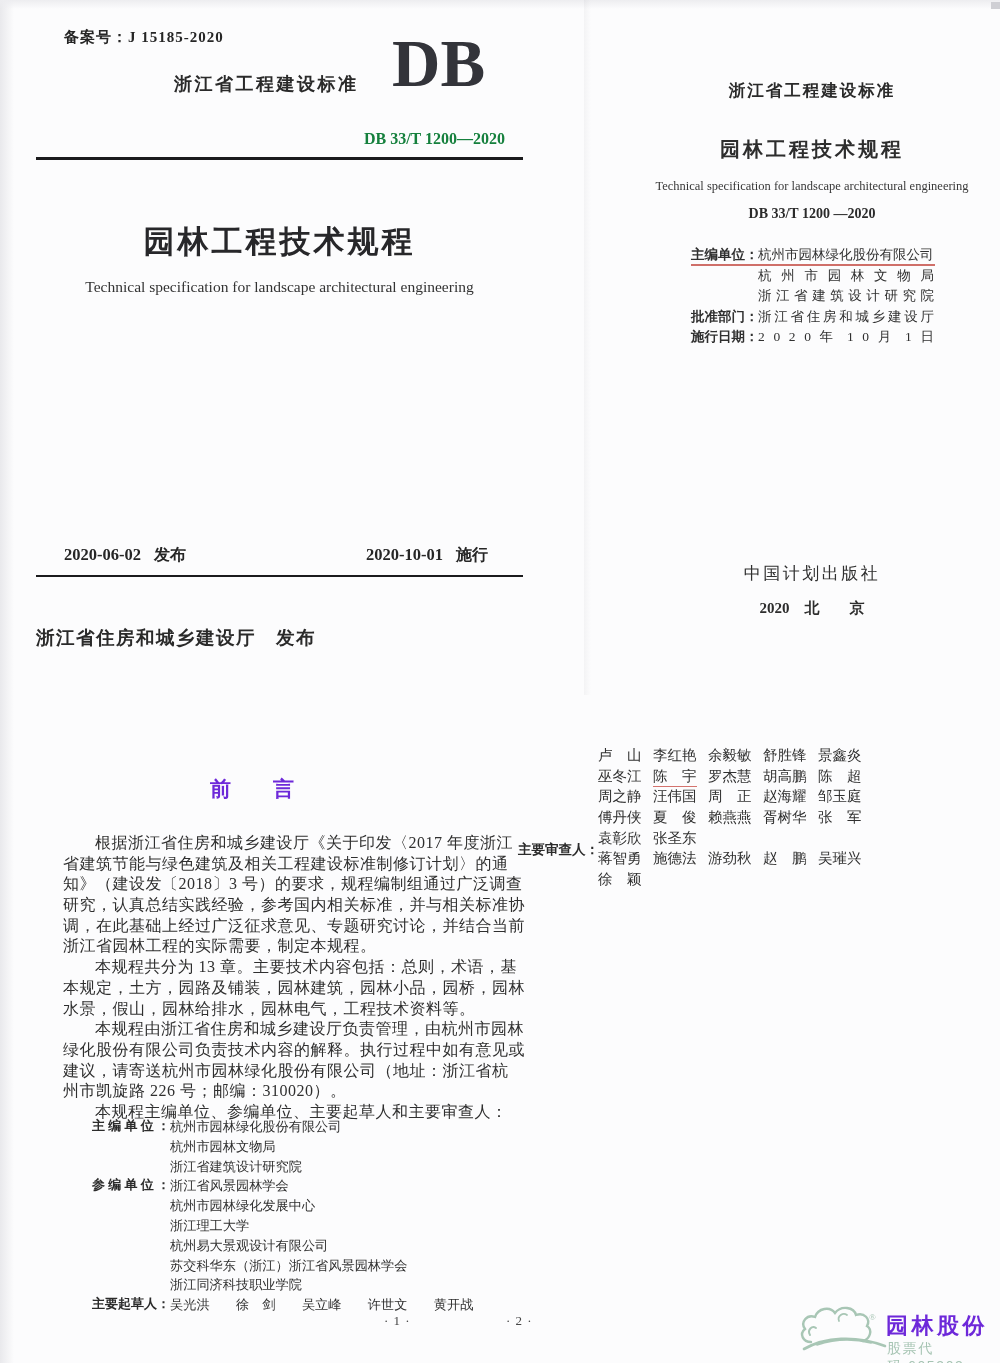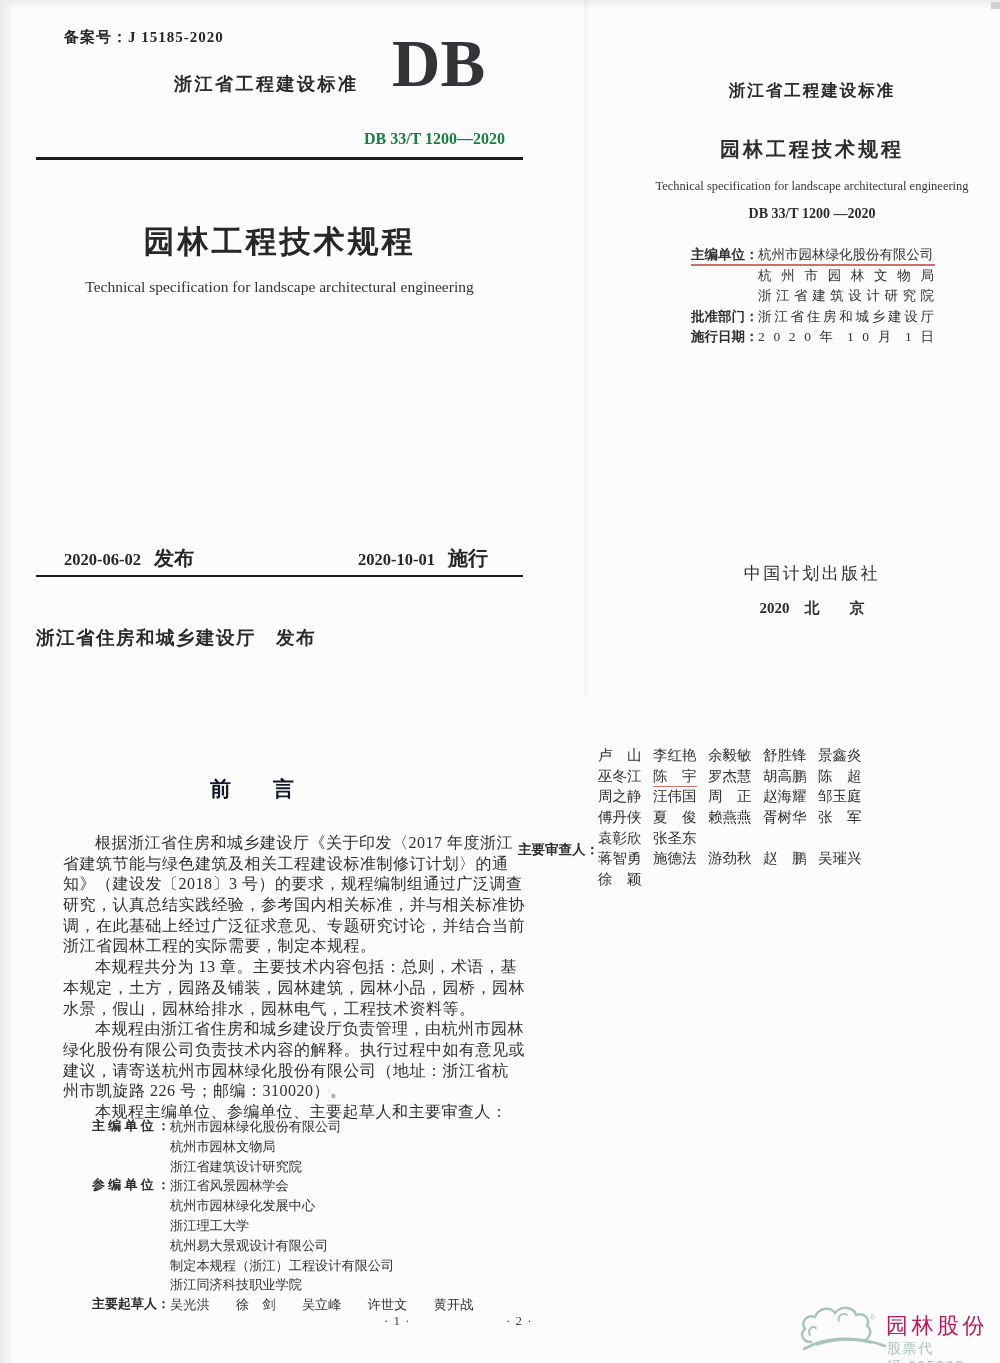--- a/index.html
+++ b/index.html
@@ -27,42 +27,42 @@
   .db{left:392px;top:30px;font-size:67px;font-weight:bold;line-height:1;color:#33343a;}
   .cover-code{left:320px;top:130px;width:185px;text-align:right;font-size:16px;font-weight:bold;color:#15803d;}
   .rule{background:#1b1b1d;}
   .rule-top{left:36px;top:157px;width:487px;height:3px;}
   .rule-bottom{left:36px;top:575px;width:487px;height:2px;}
   .cover-title{left:36px;top:221px;width:487px;margin:0;text-align:center;
     font-size:31px;font-weight:bold;letter-spacing:3px;color:#27272a;}
   .cover-title-en{left:36px;top:278px;width:487px;text-align:center;font-size:15.5px;color:#333;}
   .dates{left:64px;top:545px;width:424px;display:flex;justify-content:space-between;
     font-size:16.5px;font-weight:bold;color:#262626;}
-  .dlabel{margin-left:13px;font-family:"Liberation Sans","DejaVu Sans",sans-serif;font-size:20px;}
+  .dlabel{margin-left:13px;font-family:"Liberation Sans","DejaVu Sans",sans-serif;font-size:16px;}
   .cover-issuer{left:36px;top:625px;width:487px;text-align:left;
     font-size:18.5px;font-weight:bold;letter-spacing:1.5px;color:#2a2a2a;}
 
   
   .inner-std{left:622px;top:80px;width:380px;text-align:center;font-size:16.5px;font-weight:bold;
     letter-spacing:2px;color:#2a2a2a;font-family:"Liberation Sans","DejaVu Sans",sans-serif;}
   .inner-title{left:622px;top:136px;width:380px;text-align:center;font-size:20px;font-weight:600;
     letter-spacing:3px;color:#2d2d2d;}
   .inner-en{left:612px;top:179px;width:400px;text-align:center;font-size:12.5px;color:#383838;}
   .inner-code{left:622px;top:206px;width:380px;text-align:center;font-size:14px;font-weight:bold;color:#2a2a2a;}
   .credits{left:691px;top:245px;width:244px;}
   .cl{height:20.6px;line-height:20.6px;white-space:nowrap;font-size:13.5px;color:#303030;}
   .clabel{display:inline-block;width:67px;font-weight:bold;vertical-align:top;}
   .cval{font-size:13.5px;}
   .just{display:inline-block;width:176px;text-align:justify;text-align-last:justify;vertical-align:top;}
   .underline-red{border-bottom:2px solid #cf6f69;height:18.6px;}
   .press{left:622px;top:562px;width:380px;text-align:center;font-size:17px;letter-spacing:2.5px;color:#2f2f2f;}
   .press-year{left:622px;top:599px;width:380px;text-align:center;font-size:15px;font-weight:bold;color:#2d2d2d;}
 
   
-  .fw-head{left:210px;top:775px;font-size:21px;font-weight:bold;color:#0f172a;}
+  .fw-head{left:210px;top:775px;font-size:21px;font-weight:bold;color:#6d28d9;}
   .fw-body{left:63px;top:833px;width:480px;}
   .fl{height:20.7px;line-height:20.7px;font-size:16px;letter-spacing:0.5px;white-space:nowrap;color:#2f2f2f;}
   .ind{text-indent:32px;}
   .fw-credits{left:92px;top:1116px;}
   .cr{height:19.8px;line-height:19.8px;white-space:nowrap;}
   .crlabel{display:inline-block;width:78px;font-weight:bold;font-size:13px;vertical-align:top;
     text-align:justify;text-align-last:justify;
     font-family:"Liberation Sans","DejaVu Sans",sans-serif;color:#2b2b2b;}
   .crval{font-size:13.2px;color:#303030;}
 
@@ -74,22 +74,22 @@
   .rev-label{left:518px;top:841px;font-size:13.5px;font-weight:bold;
     font-family:"Liberation Sans","DejaVu Sans",sans-serif;color:#2b2b2b;}
 
   .pnum{font-size:13px;color:#454545;letter-spacing:1px;}
   .p1{left:384px;top:1313px;}
   .p2{left:506px;top:1313px;}
 
   
   .brand-icon{left:797px;top:1301px;}
   .reg{left:869px;top:1312px;font-size:9px;color:#a3c2b1;}
-  .brand-name{left:886px;top:1311px;font-size:22px;letter-spacing:3.5px;color:#be185d;
-    font-family:"Liberation Sans","DejaVu Sans",sans-serif;font-weight:400;}
+  .brand-name{left:886px;top:1311px;font-size:22px;letter-spacing:3.5px;color:#6d28d9;
+    font-family:"Liberation Sans","DejaVu Sans",sans-serif;font-weight:700;}
   .brand-stock{left:887px;top:1340px;font-size:14px;letter-spacing:1.6px;color:#a6c4b3;
     font-family:"Liberation Sans","DejaVu Sans",sans-serif;}
 </style>
 </head>
 <body>
 
 <div class="canvas">
 
   <div class="shade-left"></div>
   <div class="shade-top"></div>
@@ -147,21 +147,21 @@
       <div class="fl ind">本规程主编单位、参编单位、主要起草人和主要审查人：</div>
     </div>
     <div class="abs fw-credits">
       <div class="cr"><span class="crlabel">主编单位：</span><span class="crval">杭州市园林绿化股份有限公司</span></div>
       <div class="cr"><span class="crlabel"></span><span class="crval">杭州市园林文物局</span></div>
       <div class="cr"><span class="crlabel"></span><span class="crval">浙江省建筑设计研究院</span></div>
       <div class="cr"><span class="crlabel">参编单位：</span><span class="crval">浙江省风景园林学会</span></div>
       <div class="cr"><span class="crlabel"></span><span class="crval">杭州市园林绿化发展中心</span></div>
       <div class="cr"><span class="crlabel"></span><span class="crval">浙江理工大学</span></div>
       <div class="cr"><span class="crlabel"></span><span class="crval">杭州易大景观设计有限公司</span></div>
-      <div class="cr"><span class="crlabel"></span><span class="crval">制定本规程（浙江）工程设计有限公司</span></div>
+      <div class="cr"><span class="crlabel"></span><span class="crval">苏交科华东（浙江）浙江省风景园林学会</span></div>
       <div class="cr"><span class="crlabel"></span><span class="crval">浙江同济科技职业学院</span></div>
       <div class="cr"><span class="crlabel">主要起草人：</span><span class="crval">吴光洪　　徐　剑　　吴立峰　　许世文　　黄开战</span></div>
     </div>
     <div class="abs pnum p1">· 1 ·</div>
   </section>
 
   <section>
     <div class="abs names-rows">
       <div class="nrow"><span class="nm">卢　山</span><span class="nm">李红艳</span><span class="nm">余毅敏</span><span class="nm">舒胜锋</span><span class="nm">景鑫炎</span></div>
       <div class="nrow"><span class="nm">巫冬江</span><span class="nm u-red">陈　宇</span><span class="nm">罗杰慧</span><span class="nm">胡高鹏</span><span class="nm">陈　超</span></div>

